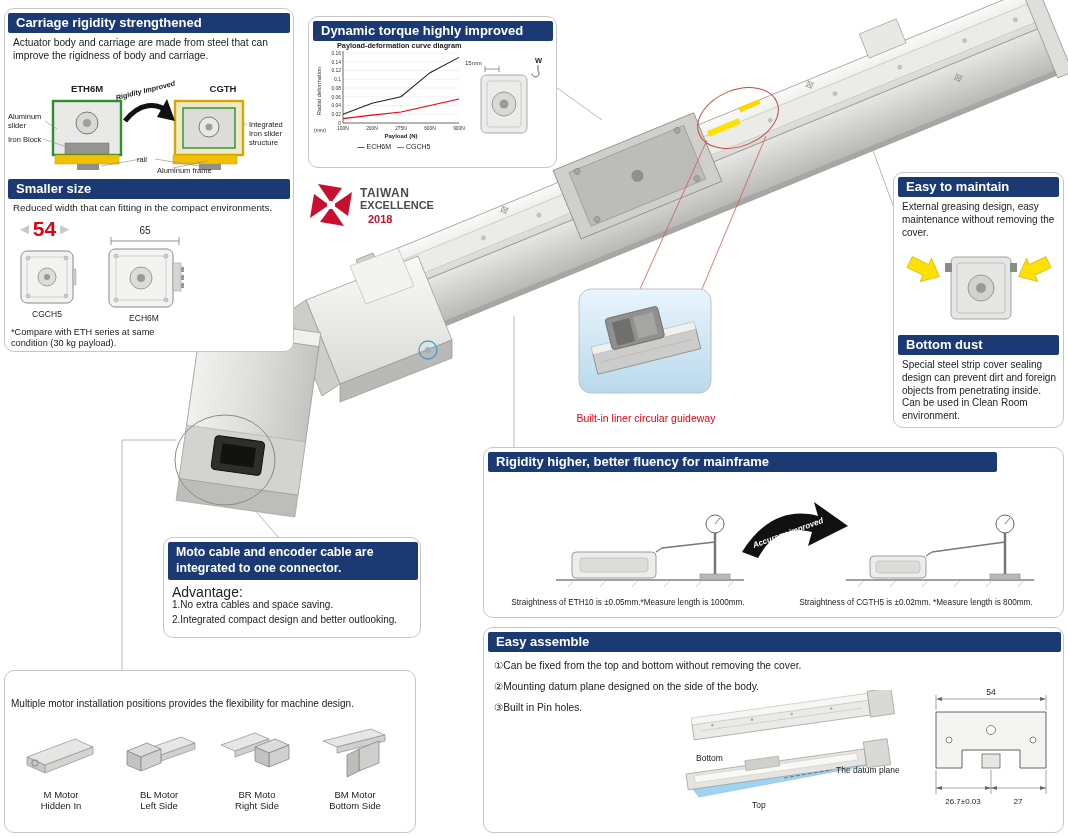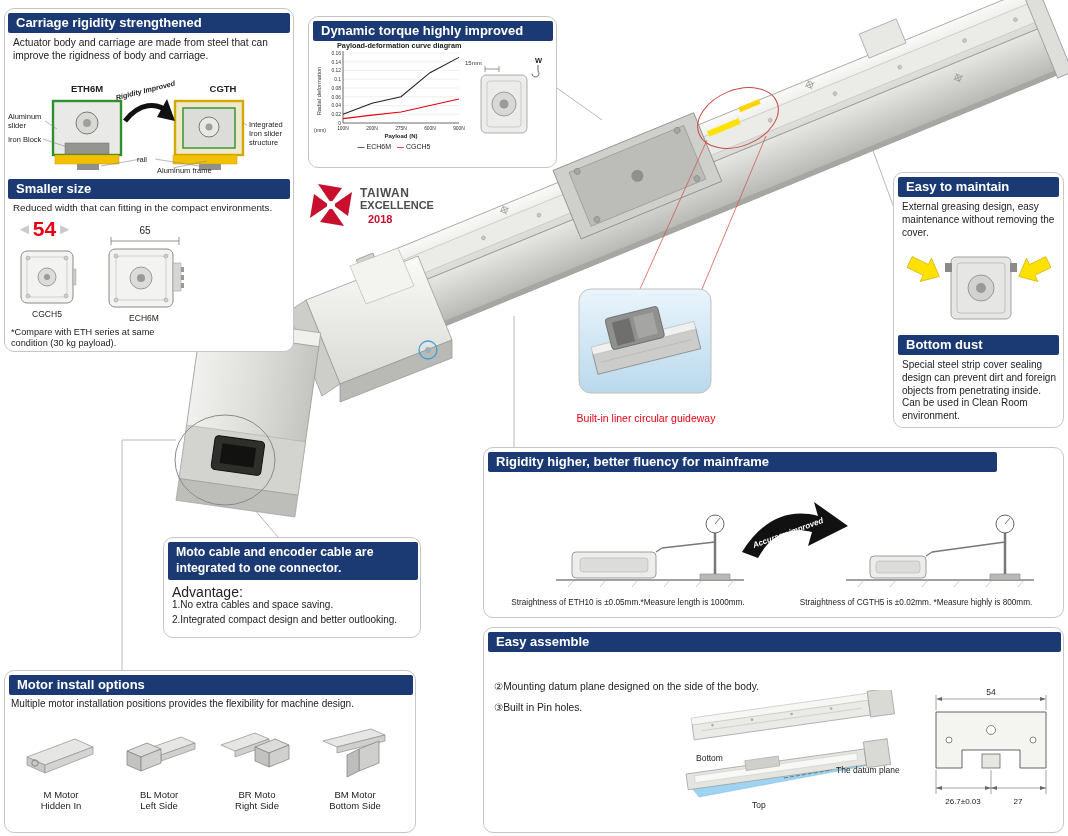--- a/index.html
+++ b/index.html
@@ -321,35 +321,34 @@
       <rect x="30" y="48" width="56" height="22" rx="4" fill="#ededeb" stroke="#888" stroke-width="0.8"></rect>
       <rect x="36" y="53" width="44" height="12" rx="3" fill="#dcdcda" stroke="#aaa" stroke-width="0.5"></rect>
       <rect x="150" y="66" width="30" height="6" fill="#b9b9b7" stroke="#888" stroke-width="0.6"></rect>
       <line x1="165" y1="10" x2="165" y2="66" stroke="#777" stroke-width="2.5"></line>
       <circle cx="165" cy="16" r="9" fill="#fff" stroke="#555" stroke-width="0.9"></circle>
       <line x1="165" y1="16" x2="170" y2="10" stroke="#555" stroke-width="0.8"></line>
       <line x1="165" y1="34" x2="92" y2="44" stroke="#777" stroke-width="1.5"></line>
       <line x1="92" y1="44" x2="86" y2="48" stroke="#777" stroke-width="1.2"></line>
     </svg>
     <div class="cap" style="left:6px;top:150px;width:276px">Straightness of ETH10 is ±0.05mm.*Measure length is 1000mm.</div>
-    <div class="cap" style="left:296px;top:150px;width:272px">Straightness of CGTH5 is ±0.02mm.  *Measure highly is 800mm.</div>
+    <div class="cap" style="left:296px;top:150px;width:272px">Straightness of CGTH5 is ±0.02mm.  *Measure length is 800mm.</div>
   </div>
 
   <div class="box" style="left:163px;top:537px;width:258px;height:101px;z-index:4">
     <div class="hdr2" style="left:4px;top:4px;width:250px">
       <div>Moto cable and encoder cable are</div>
       <div>integrated  to one connector.</div>
     </div>
     <div class="txt" style="left:8px;top:46px;width:244px;font-size:14px">Advantage:</div>
     <div class="txt" style="left:8px;top:61px;width:244px;font-size:10px">1.No extra cables and space saving.</div>
     <div class="txt" style="left:8px;top:76px;width:244px;font-size:10px">2.Integrated compact design and better outlooking.</div>
   </div>
 
   <div class="box" style="left:4px;top:670px;width:412px;height:163px;z-index:4">
-    <div class="hdr" style="left:4px;top:4px;width:404px">Motor install options</div>
     <div class="txt" style="left:6px;top:27px;width:400px;font-size:10px;white-space:nowrap">Multiple motor installation positions provides the flexibility for machine design.</div>
     <svg class="abs" style="left:14px;top:52px" width="84" height="56">
       <polygon points="8,34 56,16 74,24 26,42" fill="#e6e6e4" stroke="#999" stroke-width="0.8"></polygon>
       <polygon points="8,34 26,42 26,50 8,42" fill="#c9c9c7" stroke="#999" stroke-width="0.8"></polygon>
       <polygon points="26,42 74,24 74,31 26,50" fill="#d4d4d2" stroke="#999" stroke-width="0.8"></polygon>
       <circle cx="16" cy="40" r="3.2" fill="none" stroke="#777" stroke-width="0.8"></circle>
     </svg>
     <svg class="abs" style="left:112px;top:52px" width="84" height="56">
       <polygon points="30,26 64,14 78,20 44,32" fill="#e6e6e4" stroke="#999" stroke-width="0.8"></polygon>
       <polygon points="44,32 78,20 78,26 44,38" fill="#d0d0ce" stroke="#999" stroke-width="0.8"></polygon>
@@ -375,20 +374,21 @@
     <div class="cap" style="left:108px;top:118px;width:92px;font-size:9.5px">BL Motor</div>
     <div class="cap" style="left:108px;top:129px;width:92px;font-size:9.5px">Left Side</div>
     <div class="cap" style="left:206px;top:118px;width:92px;font-size:9.5px">BR Moto</div>
     <div class="cap" style="left:206px;top:129px;width:92px;font-size:9.5px">Right Side</div>
     <div class="cap" style="left:304px;top:118px;width:92px;font-size:9.5px">BM Motor</div>
     <div class="cap" style="left:304px;top:129px;width:92px;font-size:9.5px">Bottom Side</div>
   </div>
 
   <div class="box" style="left:483px;top:627px;width:581px;height:206px;z-index:4">
     <div class="hdr" style="left:4px;top:4px;width:573px">Easy assemble</div>
+    <div class="txt" style="left:10px;top:31px;width:420px;font-size:10.3px">①Can be fixed from the top and bottom without removing the cover.</div>
     <div class="txt" style="left:10px;top:73px;width:420px;font-size:10.3px">③Built in Pin holes.</div>
     <div class="txt" style="left:10px;top:52px;width:420px;font-size:10.3px">②Mounting datum plane designed on the side of the body.</div>
     <svg class="abs" style="left:200px;top:62px" width="240" height="120">
       <polygon points="8,98 190,64 197,73 15,107" fill="#9ed4f2" stroke="#7ab8d8" stroke-width="0.5"></polygon>
       <g transform="translate(8,34) rotate(-8)">
         <rect x="0" y="0" width="178" height="16" fill="#eaeae6" stroke="#9a9a96" stroke-width="0.7"></rect>
         <rect x="0" y="-6" width="178" height="7" fill="#f6f6f2" stroke="#b0b0ac" stroke-width="0.5"></rect>
         <rect x="178" y="-8" width="24" height="26" fill="#d9d9d5" stroke="#9a9a96" stroke-width="0.7"></rect>
         <line x1="8" y1="8" x2="170" y2="8" stroke="#c0c0bc" stroke-width="0.6"></line>
         <circle cx="20" cy="4" r="1.3" fill="#aaa"></circle>

